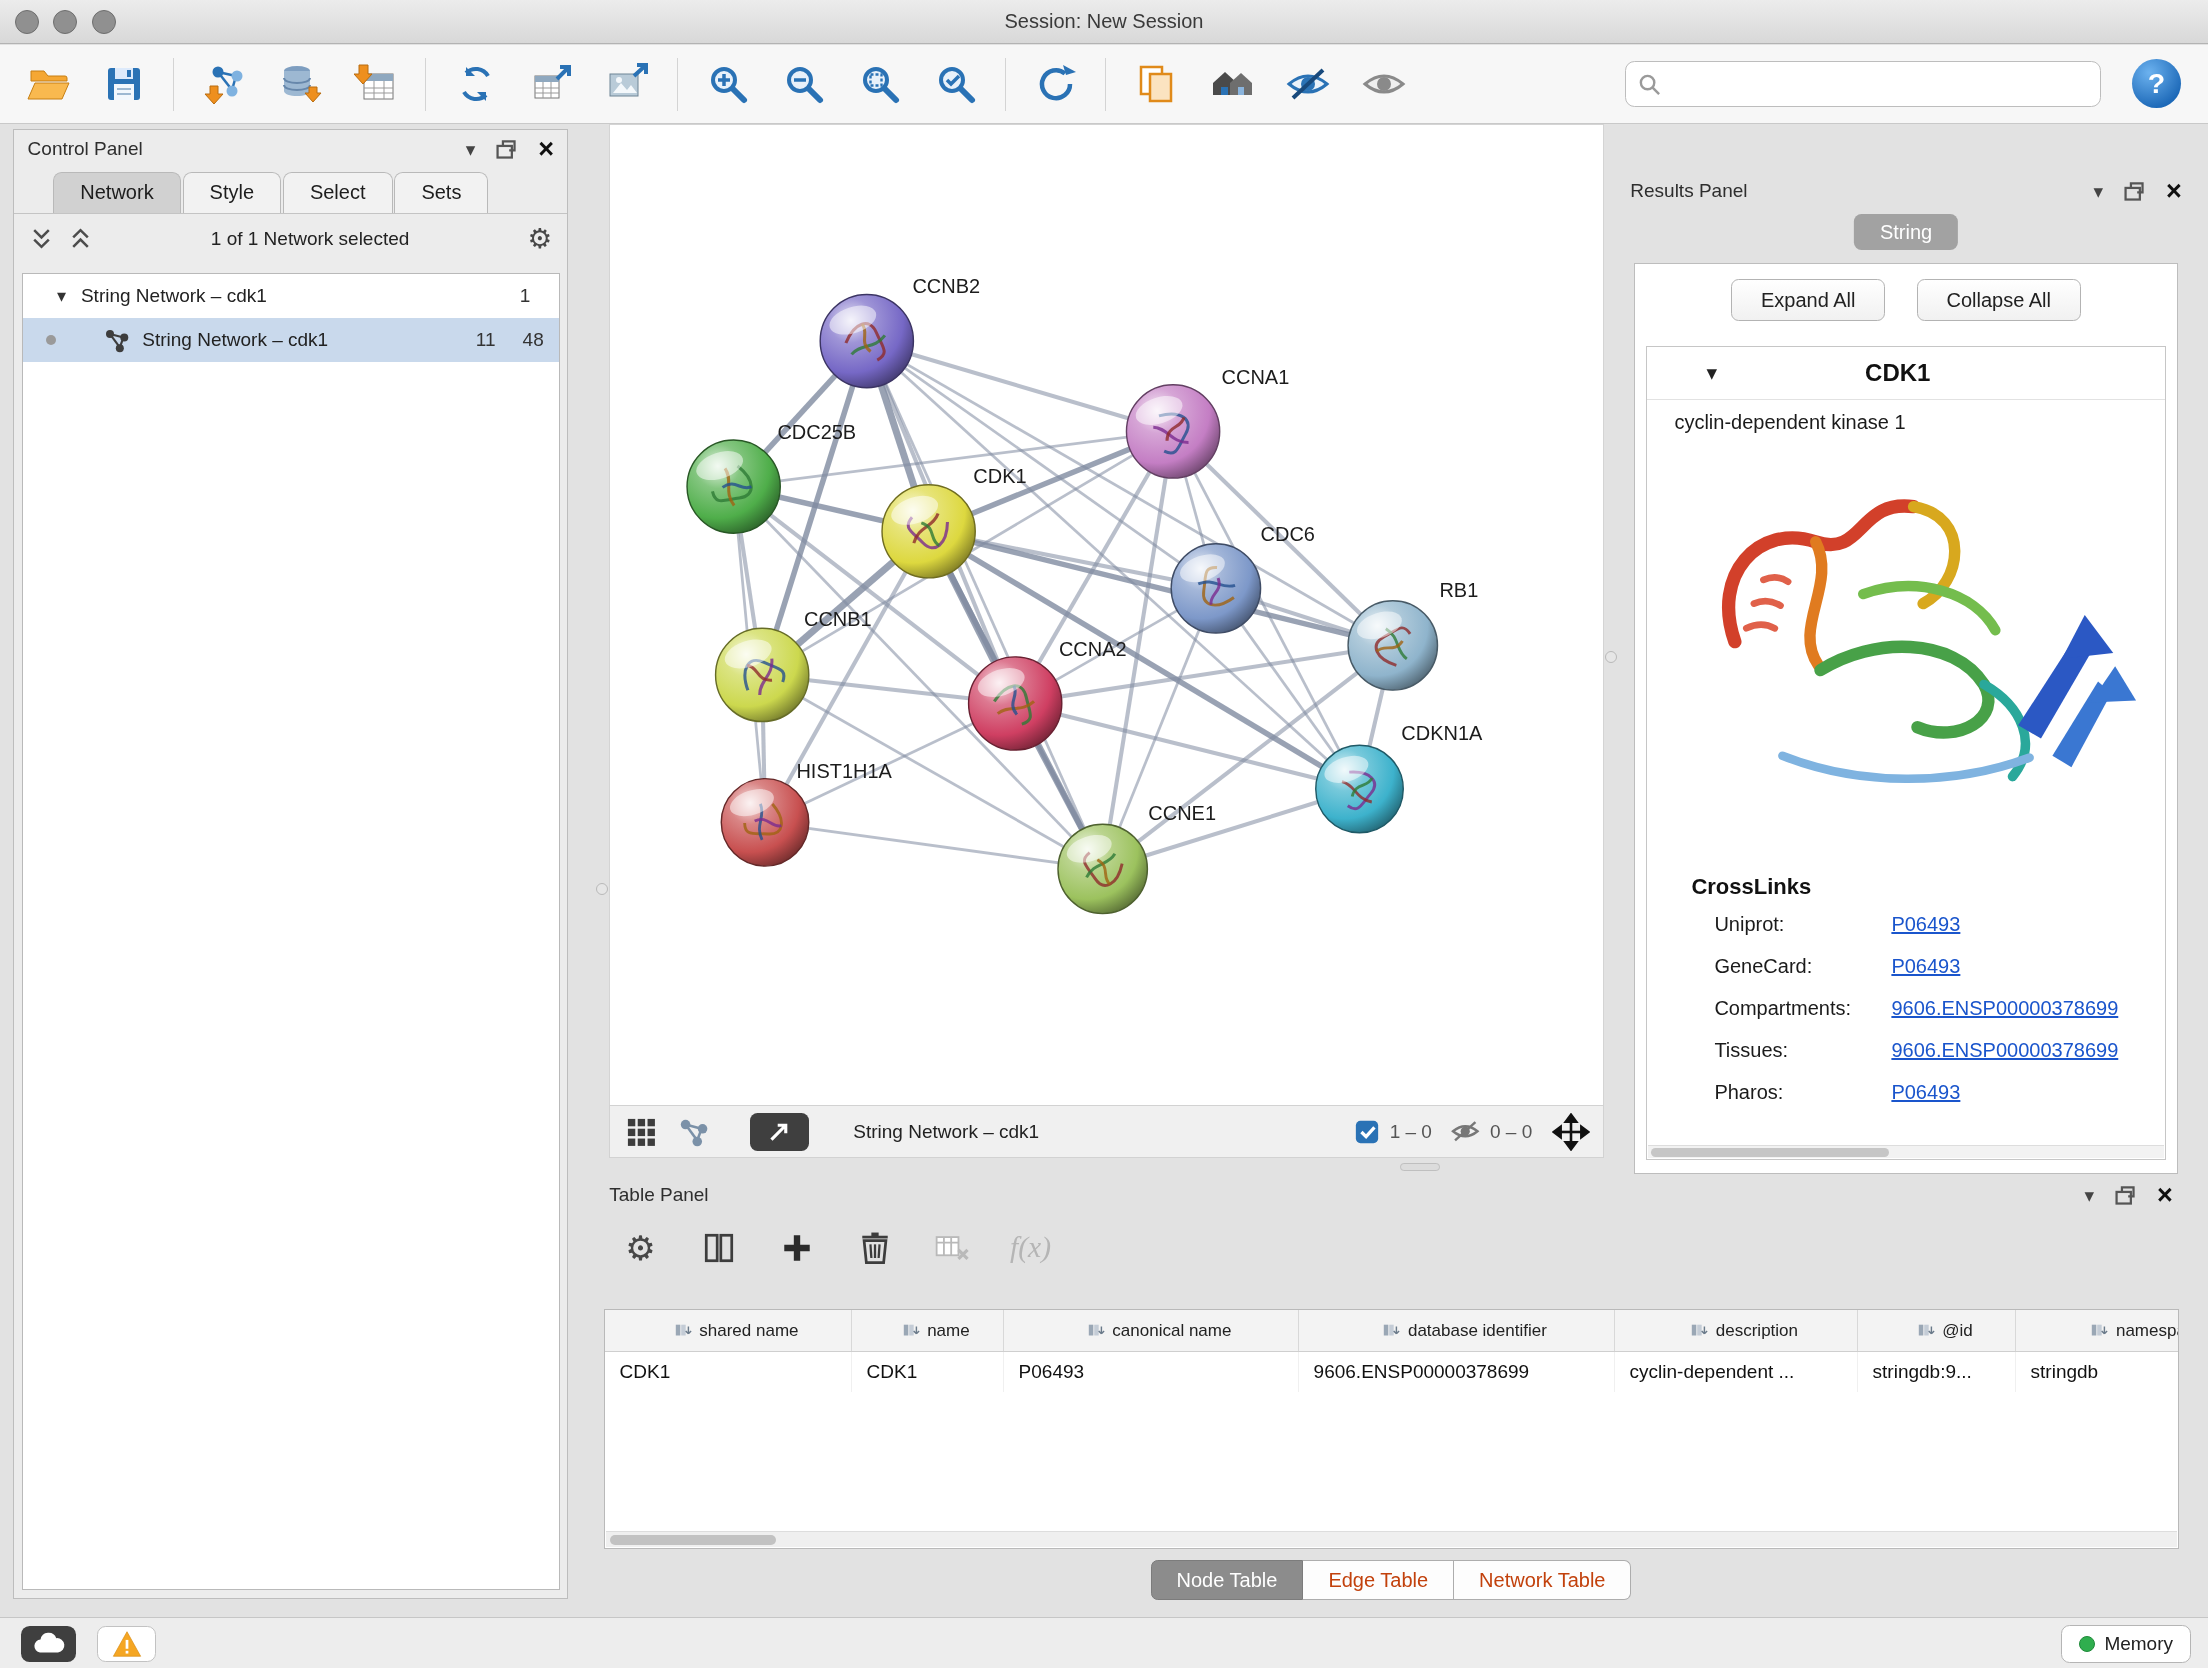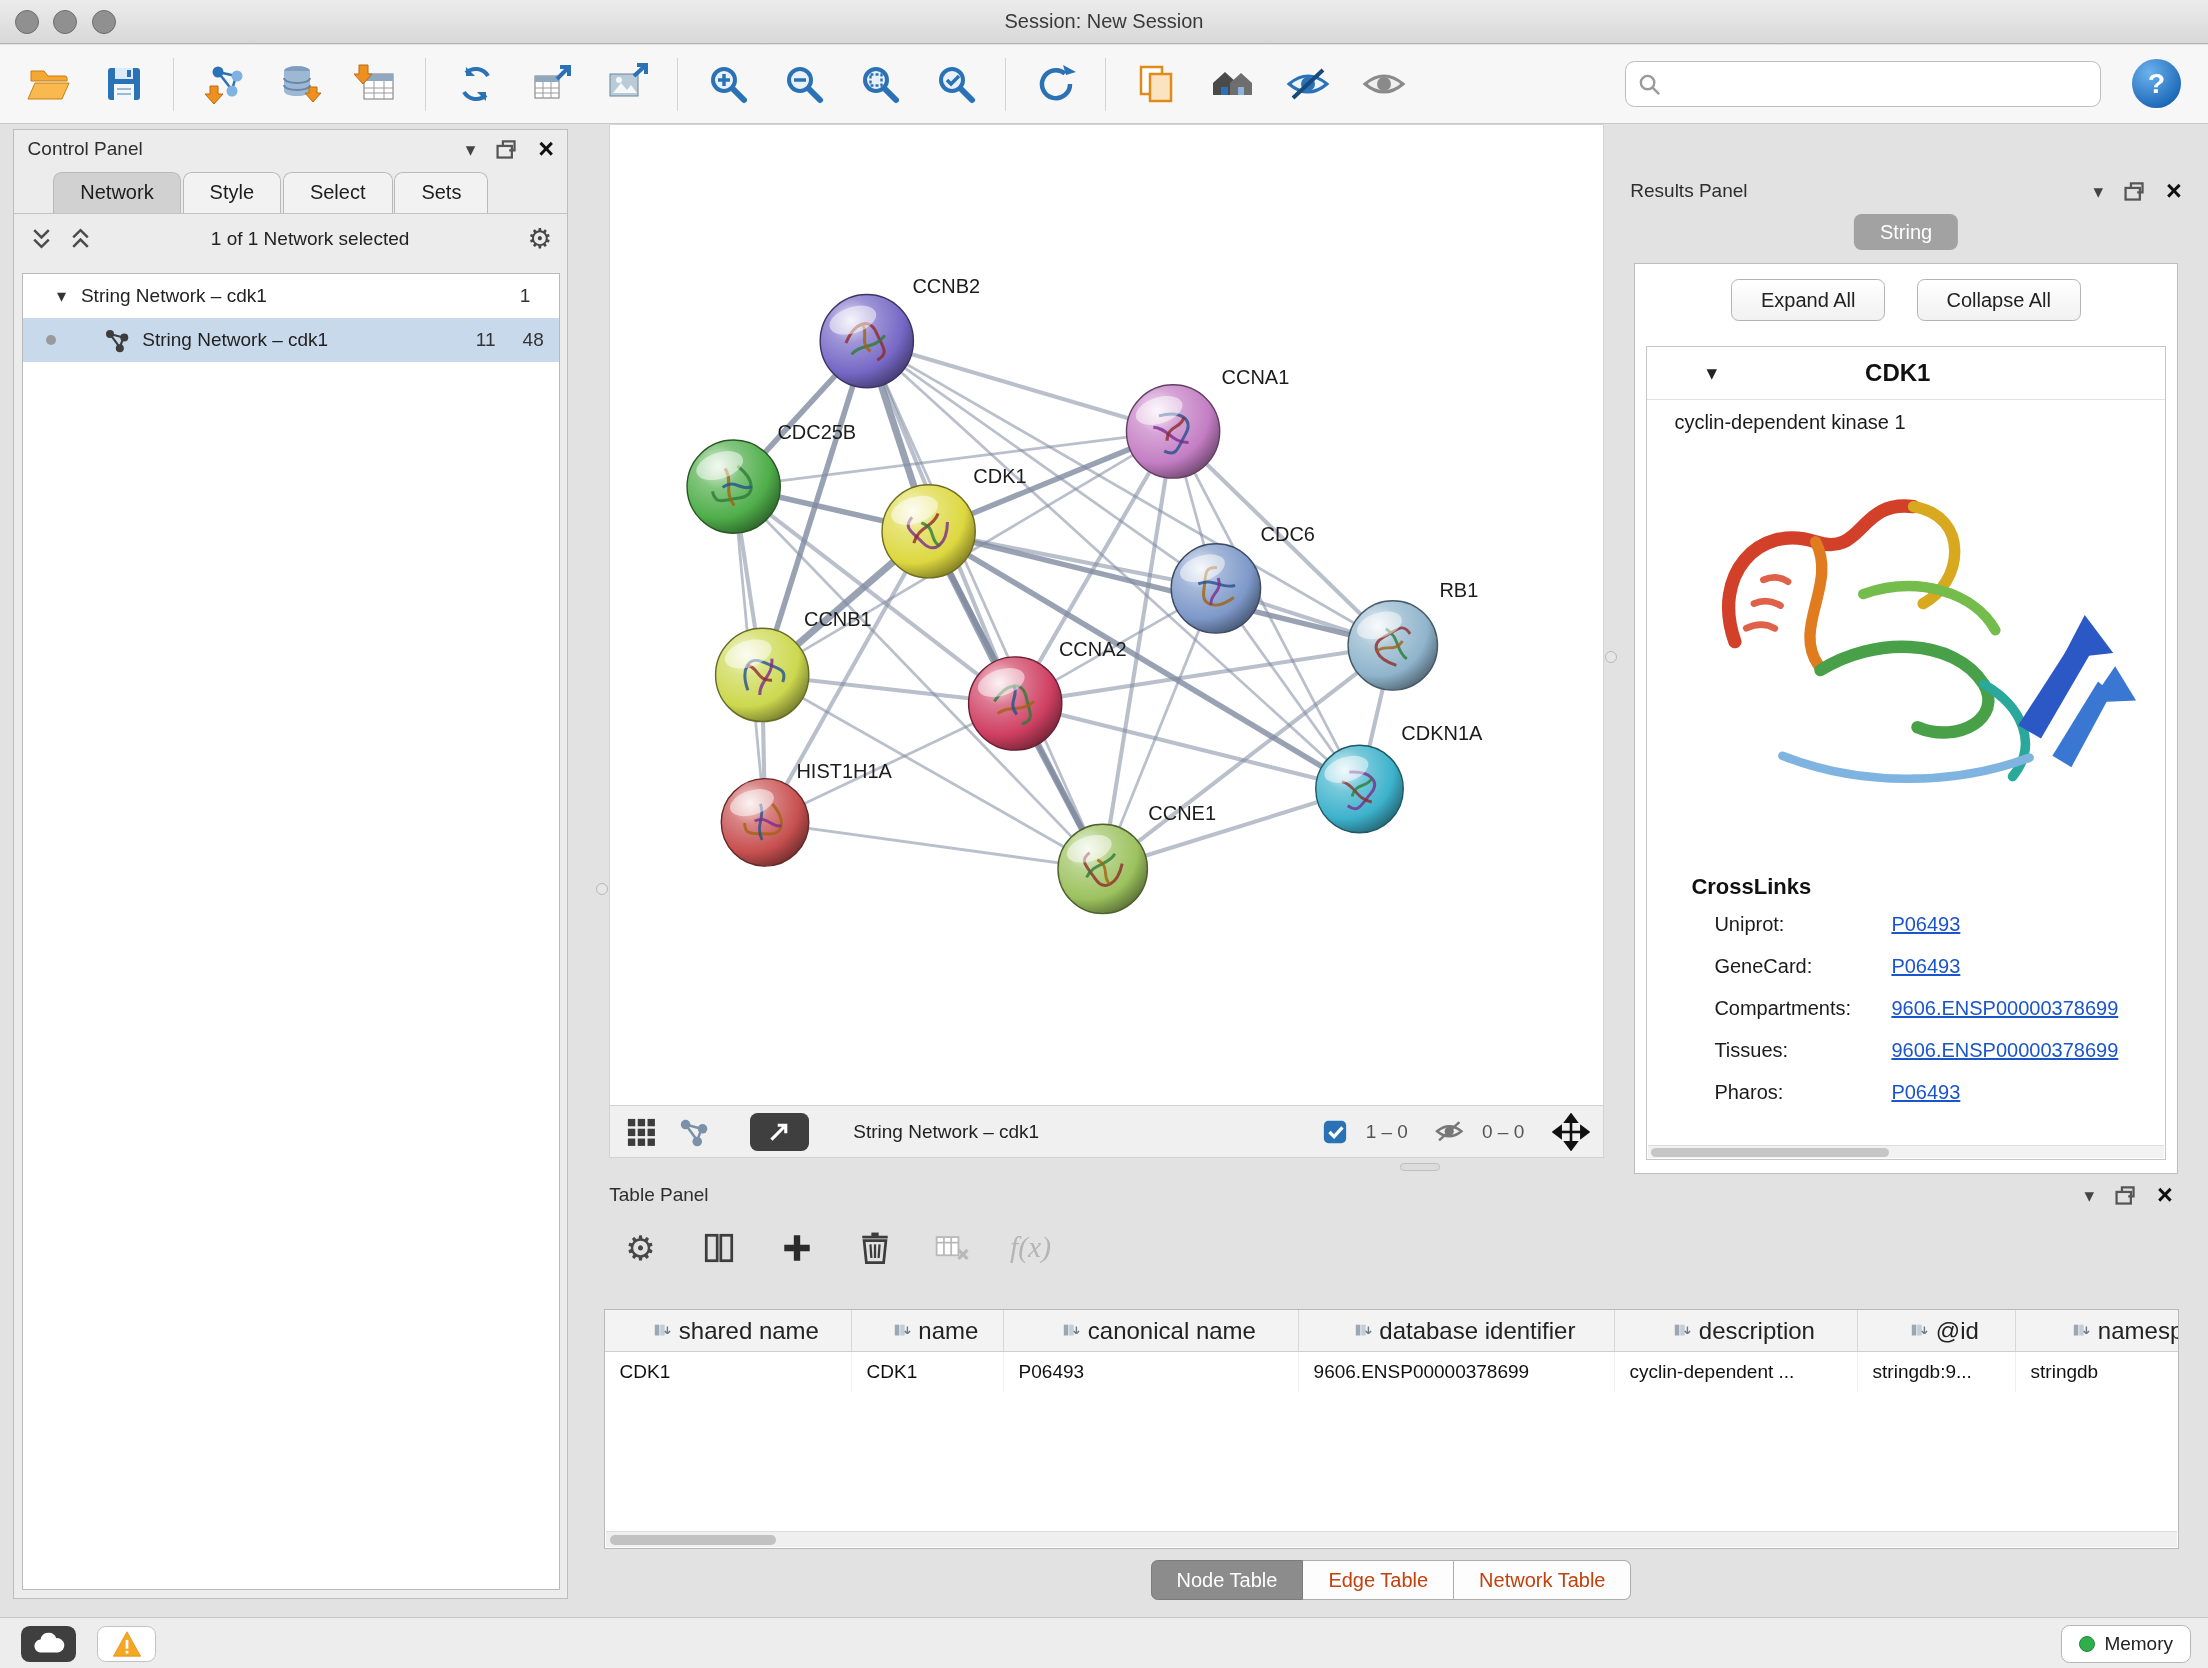--- a/index.html
+++ b/index.html
@@ -36,21 +36,21 @@
   .tree-row{height:44px;display:flex;align-items:center;font-size:19px;}
   .tree-row.selected{background:#c9d9ec;}
   .tree-row .tri{font-size:18px;color:#333;}
   .tree-bullet{width:10.5px;height:10.5px;border-radius:50%;background:#9a9a9a;}
   .tree-cnt{color:#333;}
   
   #network-canvas{position:absolute;left:609px;top:124px;width:995px;height:982px;background:#fff;border:1px solid #d4d4d4;}
   #network-svg text{font-size:21px;fill:#1c1c1c;font-family:"Liberation Sans",sans-serif;}
   #network-footer{position:absolute;left:609px;top:1105px;width:995px;height:53px;background:#f0f0f0;border:1px solid #d2d2d2;display:flex;align-items:center;padding:0 13.3px;gap:17px;}
   .nf-title{font-size:19px;color:#222;margin-left:27px;}
-  .nf-right{margin-left:auto;display:flex;align-items:center;gap:18px;}
+  .nf-right{margin-left:auto;display:flex;align-items:center;gap:10px;}
   .nf-count{color:#555;font-size:19px;margin-right:9.5px;}
   .nf-extbtn{width:59px;height:38px;background:#3f3f3f;border-radius:7.6px;display:flex;align-items:center;justify-content:center;margin-left:23px;cursor:pointer;}
   
   #results-panel{position:absolute;left:1617px;top:124px;width:578px;height:1008px;margin-top:48px;}
   #rp-badge{position:absolute;left:50%;transform:translateX(-50%);top:42px;background:#a2a2a2;color:#fff;font-size:20px;padding:6.7px 26px;border-radius:7.6px;cursor:pointer;}
   #rp-box{position:absolute;left:17px;top:91px;width:544px;height:911px;background:#fff;border:1px solid #bdbdbd;}
   #rp-buttons{height:72px;display:flex;align-items:center;justify-content:center;gap:32px;}
   .rp-btn{border:1px solid #b3b3b3;border-radius:7.6px;background:linear-gradient(#ffffff,#f1f1f1);padding:8.6px 28.5px;font-size:20px;color:#222;cursor:pointer;}
   #rp-card{position:absolute;left:11.4px;top:82px;right:11.4px;bottom:13.3px;border:1px solid #c6c6c6;background:#fff;}
   #rp-card-hdr{height:53px;display:flex;align-items:center;border-bottom:1px solid #e2e2e2;padding:0 19px;}
@@ -63,21 +63,21 @@
   .cl-label{width:177px;color:#1b1b1b;}
   .cl-link{color:#1a55cc;text-decoration:underline;}
   #rp-card-scroll{position:absolute;left:1px;right:1px;bottom:1px;height:12.4px;background:#f2f2f2;border-top:1px solid #ddd;}
   #rp-card-scroll .thumb{position:absolute;left:2.9px;top:1.9px;width:238px;height:8.6px;background:#c6c6c6;border-radius:4.8px;}
   
   #table-panel{position:absolute;left:596px;top:1176px;width:1590px;height:441px;}
   #tp-toolbar{position:absolute;left:17px;top:44px;display:flex;align-items:center;gap:23px;}
   .tp-icon{width:55px;height:55px;display:flex;align-items:center;justify-content:center;cursor:pointer;}
   #tp-table{position:absolute;left:7.6px;top:133px;width:1575px;height:240px;background:#fff;border:1px solid #b9b9b9;overflow:hidden;}
   #tp-thead{display:flex;height:42px;background:#f3f3f3;border-bottom:1px solid #cfcfcf;}
-  .th{display:flex;align-items:center;justify-content:center;gap:7.6px;border-right:1px solid #d8d8d8;font-size:24px;color:#222;flex:0 0 auto;overflow:hidden;white-space:nowrap;padding-left:17px;}
+  .th{display:flex;align-items:center;justify-content:center;gap:7.6px;border-right:1px solid #d8d8d8;font-size:17px;color:#222;flex:0 0 auto;overflow:hidden;white-space:nowrap;padding-left:17px;}
   .trow{display:flex;height:40px;}
   .td{flex:0 0 auto;display:flex;align-items:center;padding-left:15px;font-size:19px;overflow:hidden;white-space:nowrap;border-right:1px solid #f0f0f0;color:#111;}
   #tp-hscroll{position:absolute;left:1px;right:1px;bottom:1px;height:16px;background:#efefef;border-top:1px solid #ddd;}
   #tp-hscroll .thumb{position:absolute;left:4.8px;top:2.9px;width:166px;height:10.5px;background:#c2c2c2;border-radius:5.7px;}
   #tp-tabs{position:absolute;left:0;right:0;top:384px;display:flex;justify-content:center;}
   .tp-tab{padding:7.6px 25px;font-size:20px;border:1px solid #adadad;background:#fdfdfd;color:#c2410c;cursor:pointer;}
   .tp-tab.selected{background:#8c8c8c;color:#fff;border-color:#7c7c7c;}
   .tp-tab + .tp-tab{border-left:none;}
   .tp-tab:first-child{border-radius:6.7px 0 0 6.7px;}
   .tp-tab:last-child{border-radius:0 6.7px 6.7px 0;}

